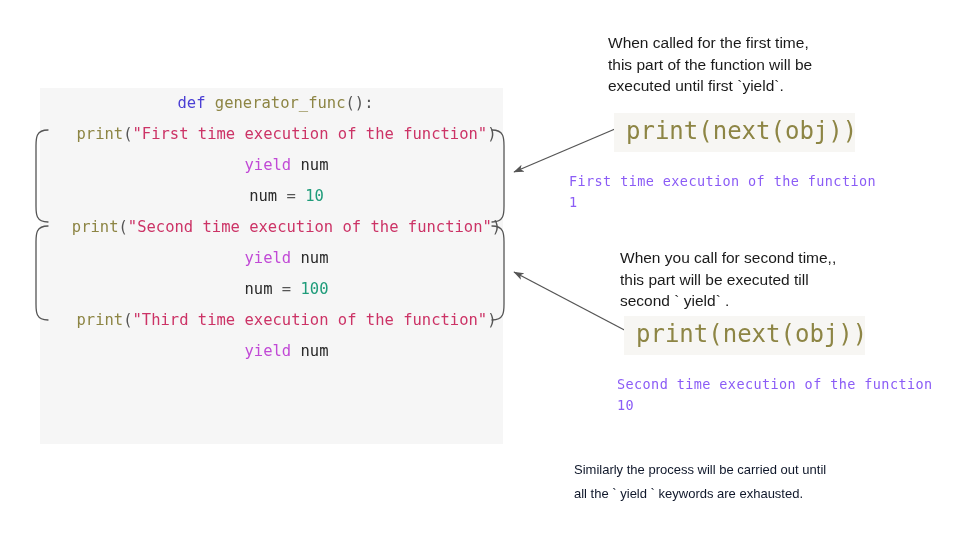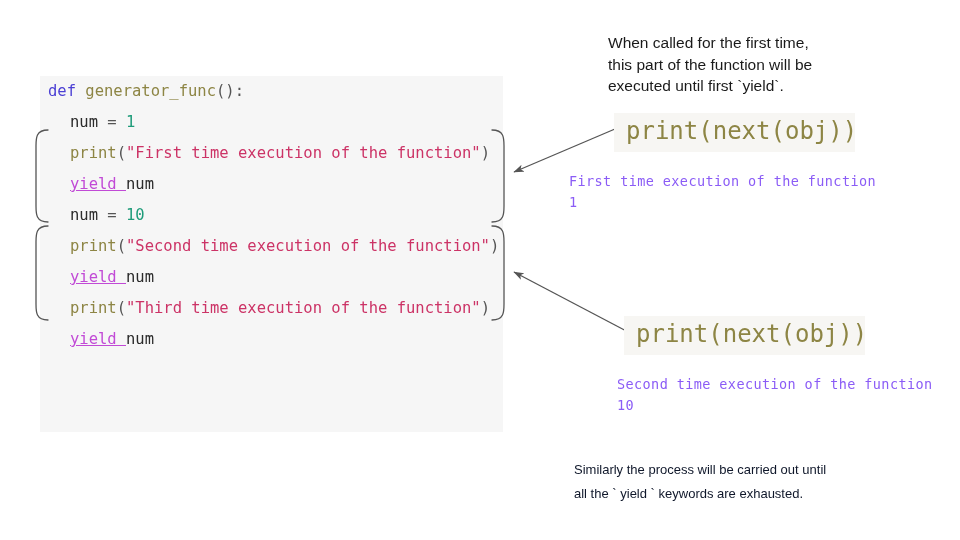--- a/index.html
+++ b/index.html
@@ -17,44 +17,45 @@
   #stage {
     position: relative;
     width: 960px;
     height: 540px;
   }
 
   
   #code-block {
     position: absolute;
     left: 40px;
-    top: 76px;
+    top: 88px;
     width: 463px;
     height: 356px;
     background: #f6f6f6;
     padding: 0;
     box-sizing: border-box;
+    text-align: center;
   }
   .code-line {
     font-family: "DejaVu Sans Mono", "Liberation Mono", monospace;
     font-size: 15.5px;
     line-height: 31px;
     white-space: pre;
     color: #2b2b2b;
     padding-left: 8px;
   }
   .code-line.indent {
     padding-left: 30px;
   }
   .tok-kw        { color: #4b3fd4; }   
   .tok-fn        { color: #8d8544; }   
   .tok-plain     { color: #2b2b2b; }
   .tok-num       { color: #1f9c7a; }   
   .tok-str       { color: #cc3366; }   
-  .tok-yield     { color: #c14ad6; text-decoration: underline; }   
+  .tok-yield     { color: #c14ad6; }   
   .tok-punct     { color: #555555; }
 
   
   .bracket-svg {
     position: absolute;
     overflow: visible;
     pointer-events: none;
   }
 
   
@@ -112,26 +113,26 @@
   }
 </style>
 </head>
 <body>
 
 <div id="stage">
 
   <div id="code-block">
     <div id="code-lines">
         <div class="code-line"><span class="tok-kw">def </span><span class="tok-fn">generator_func</span><span class="tok-punct">():</span></div>
-        <div class="code-line indent"><span class="tok-plain">num </span><span class="tok-punct">= </span><span class="tok-num">1</span></div>
         <div class="code-line indent"><span class="tok-fn">print</span><span class="tok-punct">(</span><span class="tok-str">"First time execution of the function"</span><span class="tok-punct">)</span></div>
         <div class="code-line indent"><span class="tok-yield">yield </span><span class="tok-plain">num</span></div>
         <div class="code-line indent"><span class="tok-plain">num </span><span class="tok-punct">= </span><span class="tok-num">10</span></div>
         <div class="code-line indent"><span class="tok-fn">print</span><span class="tok-punct">(</span><span class="tok-str">"Second time execution of the function"</span><span class="tok-punct">)</span></div>
         <div class="code-line indent"><span class="tok-yield">yield </span><span class="tok-plain">num</span></div>
+        <div class="code-line indent"><span class="tok-plain">num </span><span class="tok-punct">= </span><span class="tok-num">100</span></div>
         <div class="code-line indent"><span class="tok-fn">print</span><span class="tok-punct">(</span><span class="tok-str">"Third time execution of the function"</span><span class="tok-punct">)</span></div>
         <div class="code-line indent"><span class="tok-yield">yield </span><span class="tok-plain">num</span></div>
       </div>
   </div>
 
   <svg class="bracket-svg" style="left:28px; top:128px;" width="22" height="96" viewBox="0 0 22 96">
     <path d="M20 2 C8 2 8 10 8 18 L8 78 C8 86 8 94 20 94" fill="none" stroke="#555555" stroke-width="1.3" stroke-linecap="round"></path>
   </svg>
   <svg class="bracket-svg" style="left:490px; top:128px;" width="22" height="96" viewBox="0 0 22 96">
     <path d="M2 2 C14 2 14 10 14 18 L14 78 C14 86 14 94 2 94" fill="none" stroke="#555555" stroke-width="1.3" stroke-linecap="round"></path>
@@ -164,20 +165,23 @@
 
   <div class="note" style="left:608px; top:32px; width:350px;">When called for the first time,
 this part of the function will be
 executed until first `yield`.</div>
 
   <div class="snippet" style="left:614px; top:113px; width:241px; height:39px;">print(next(obj))</div>
 
   <div class="console-out" style="left:569px; top:171px; width:380px;">First time execution of the function
 1</div>
 
+  <div class="note" style="left:620px; top:247px; width:340px;">When you call for second time,,
+this part will be executed till
+second ` yield` .</div>
 
   <div class="snippet" style="left:624px; top:316px; width:241px; height:39px;">print(next(obj))</div>
 
   <div class="console-out" style="left:569px; top:374px; width:380px;margin-left:48px;">Second time execution of the function
 10</div>
 
   <div id="bottom-note">Similarly the process will be carried out until
 all the ` yield ` keywords are exhausted.</div>
 
 </div>

